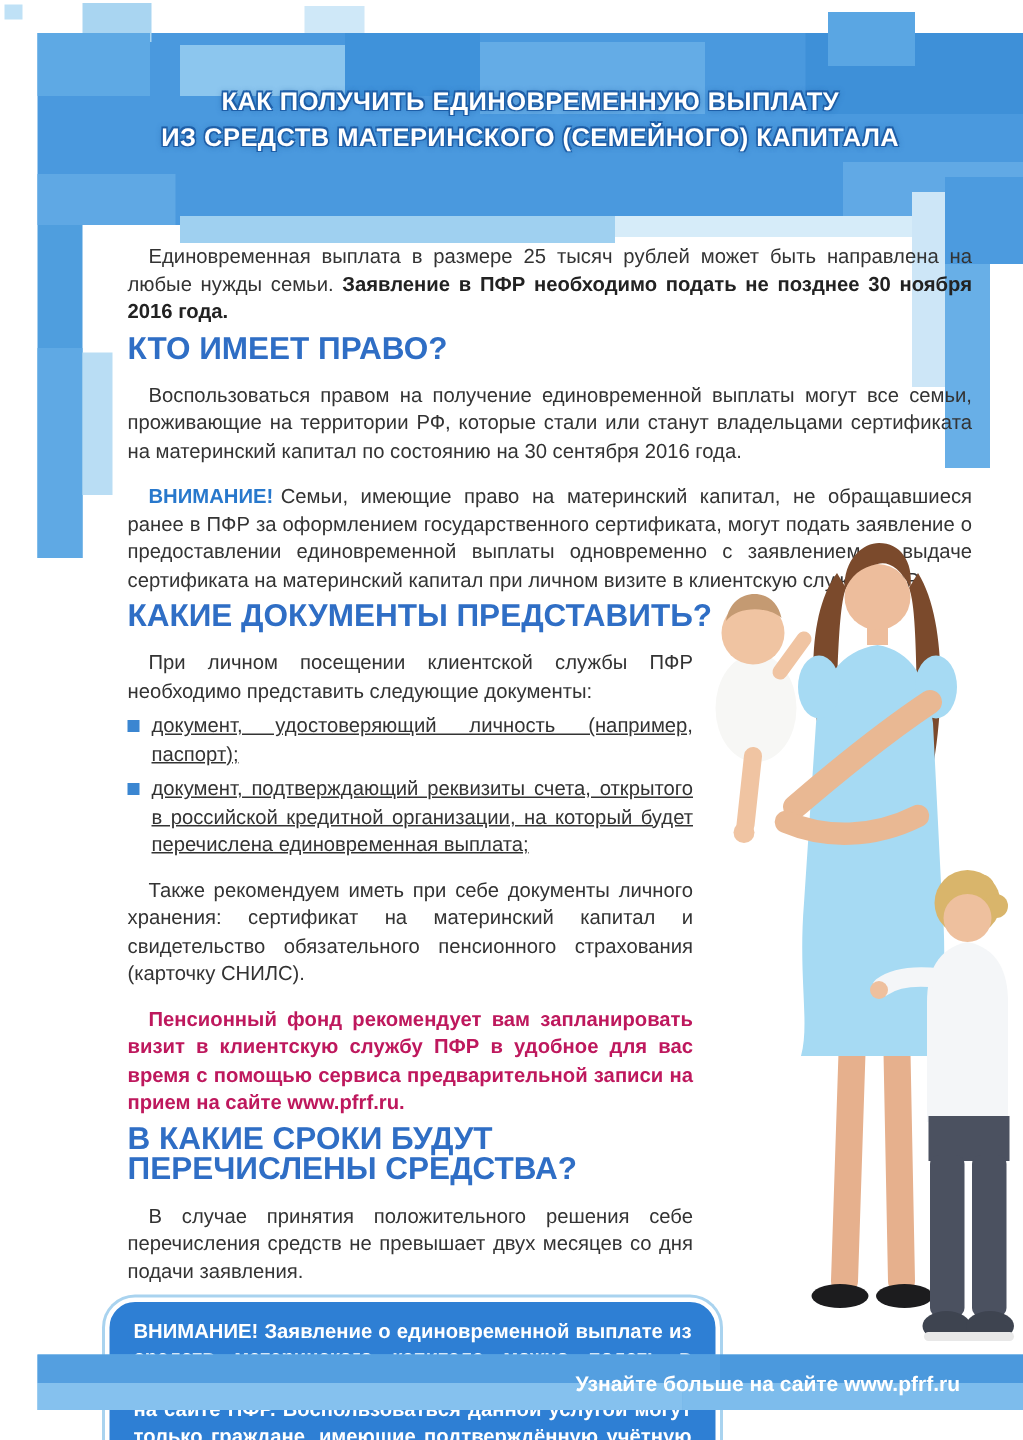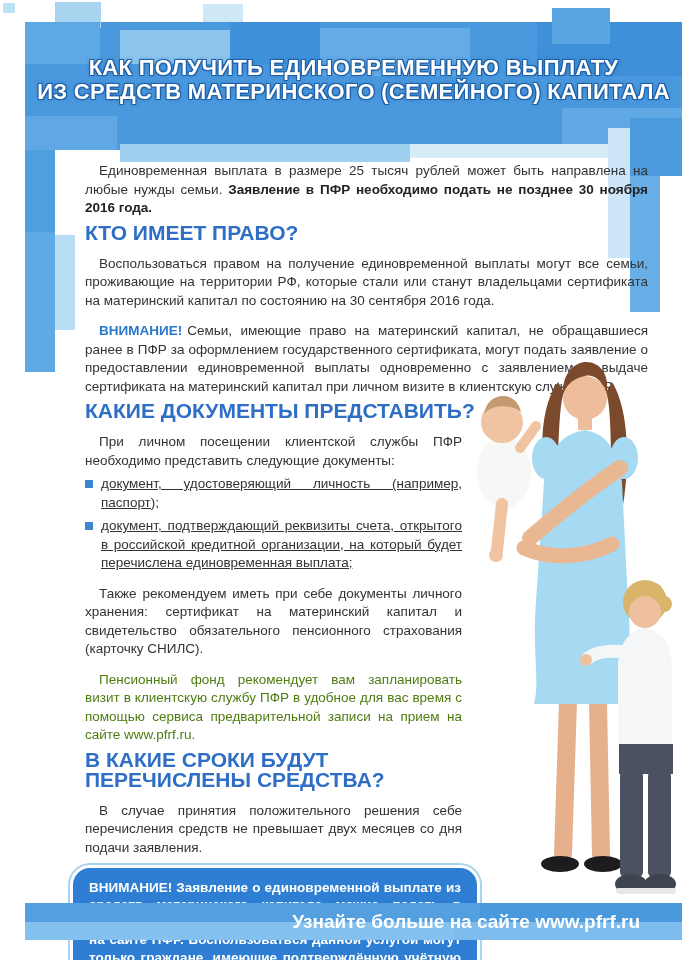--- a/index.html
+++ b/index.html
@@ -11,21 +11,21 @@
   }
   
   .header-band {
     position:absolute; left:25px; right:0; top:22px; height:128px;
     background:#4a99de; overflow:visible;
   }
   .tile { position:absolute; }
   .corner-tile { position:absolute; left:3px; top:3px; width:12px; height:10px; background:#bfe1f6; }
   .title {
     position:relative; z-index:3; text-align:center; padding-top:34px;
-    color:#fff; font-weight:bold; font-size:22px; line-height:24px; letter-spacing:.3px;
+    color:#fff; font-weight:bold; font-size:17px; line-height:24px; letter-spacing:.3px;
     text-shadow:-1px -1px 0 #1e5fa8, 1px -1px 0 #1e5fa8, -1px 1px 0 #1e5fa8,
                  1px 1px 0 #1e5fa8, 0 0 4px rgba(30,95,168,.85);
   }
   
   .strip { position:absolute; }
   
   .content {
     position:absolute; left:85px; top:150px; width:563px;
     font-size:13.5px; line-height:18.5px; text-align:justify;
   }
@@ -38,37 +38,37 @@
   .bold-dark { font-weight:bold; color:#222; }
   .blue-label { font-weight:bold; color:#2878cc; margin-right:5px; }
   .narrow { width:377px; }
   ul.doc-list { list-style:none; margin:2px 0 4px 0;text-decoration:underline; }
   ul.doc-list li {
     position:relative; padding-left:16px; margin-bottom:5px; text-align:justify;
   }
   ul.doc-list li .sq {
     position:absolute; left:0; top:5px; width:8px; height:8px; background:#3b86d1;
   }
-  .recommend { font-weight:normal; color:#4d7c0f; }
+  .recommend { font-weight:bold; color:#be185d; }
   
   .notice-box {
     margin:8px 0 0 -15px; width:410px;
     background:#2e7fd4; border:3px solid #fff; border-radius:20px;
     box-shadow:0 0 0 2px #a9d3ef;
     padding:11px 16px; color:#fff; font-weight:bold;
     font-size:13.5px; line-height:17.4px; text-align:justify;
   }
   
   .footer-band {
     position:absolute; left:25px; right:0; top:903px; height:37px;
     background:#6db1e7;
   }
   .footer-text {
     position:absolute; right:42px; top:50%; transform:translateY(-50%);
-    color:#fff; font-weight:bold; font-size:19px; white-space:nowrap; z-index:2;
+    color:#fff; font-weight:bold; font-size:14px; white-space:nowrap; z-index:2;
   }
   
   .photo { position:absolute; left:440px; top:352px; width:242px; height:548px; z-index:1; }
 </style>
 </head>
 <body>
 
 <div class="page">
 
   <div class="corner-tile"></div>

